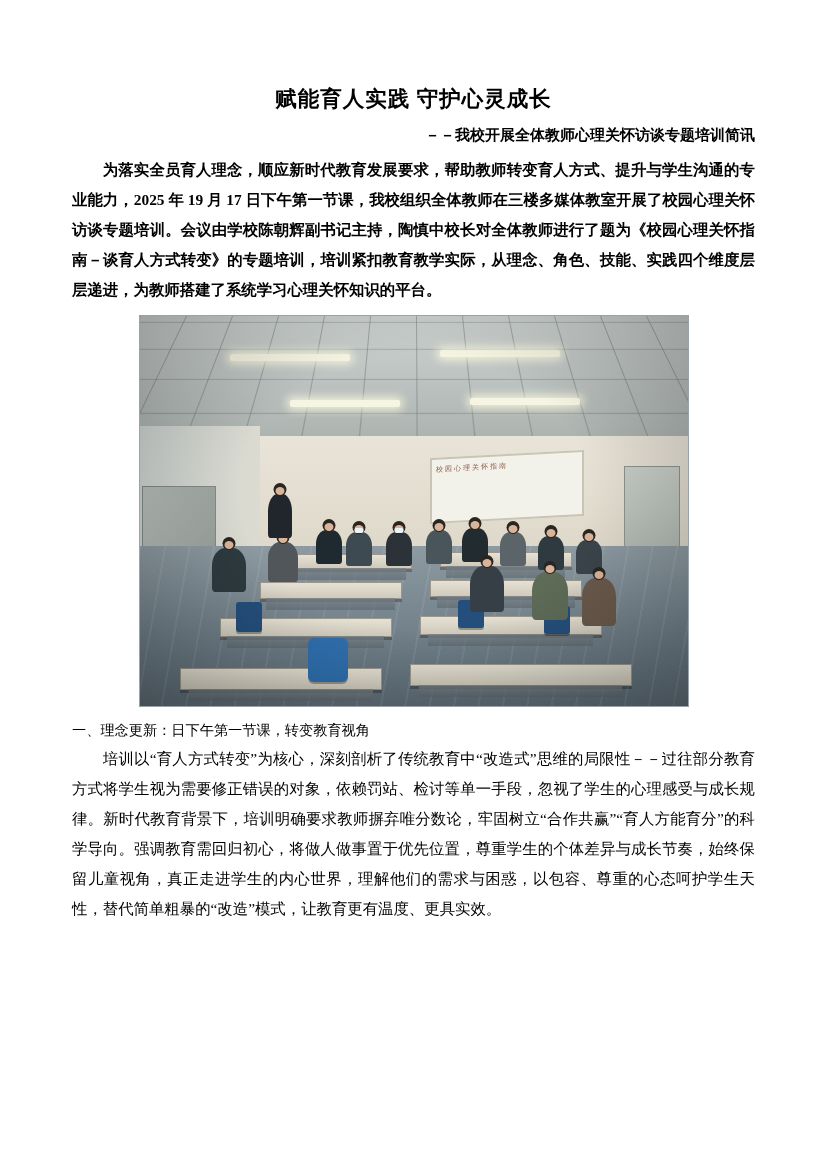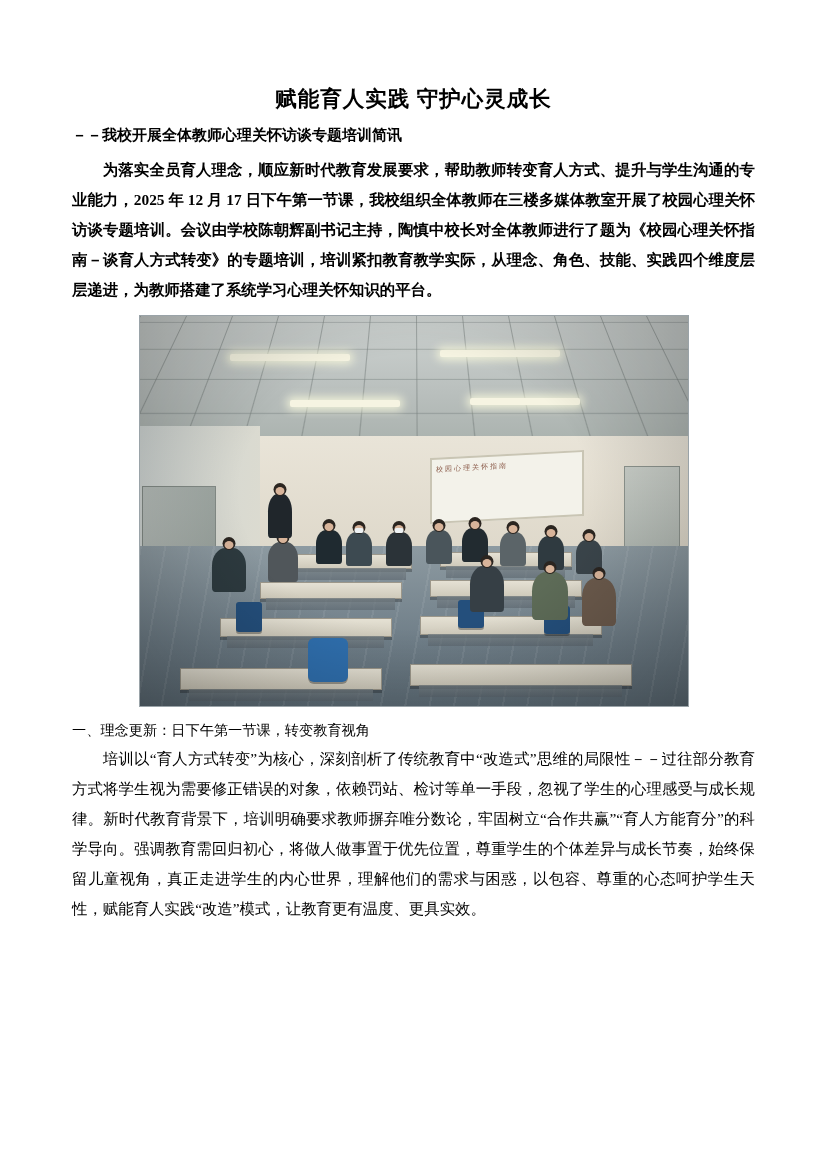--- a/index.html
+++ b/index.html
@@ -24,21 +24,21 @@
   }
   .doc-title {
     text-align: center;
     font-size: 21.5px;
     font-weight: bold;
     letter-spacing: 1px;
     margin: 8px 0 10px 0;
     line-height: 1.4;
   }
   .subtitle {
-    text-align: left;
+    text-align: right;
     font-size: 15px;
     font-weight: bold;
     margin: 0 0 8px 0;
     line-height: 1.5;
   }
   .body-par {
     font-size: 15.4px;
     line-height: 1.95;
     text-align: justify;
     text-justify: inter-ideograph;
@@ -165,21 +165,21 @@
 </style>
 </head>
 <body>
 
 <div class="page">
 
   <h1 class="doc-title">赋能育人实践 守护心灵成长</h1>
 
   <div class="subtitle">－－我校开展全体教师心理关怀访谈专题培训简讯</div>
 
-  <p class="body-par">为落实全员育人理念，顺应新时代教育发展要求，帮助教师转变育人方式、提升与学生沟通的专业能力，2025 年 12 月 17 日下午第一节课，我校组织全体教师在三楼多媒体教室开展了校园心理关怀访谈专题培训。会议由学校陈朝辉副书记主持，陶慎中校长对全体教师进行了题为《校园心理关怀指南－谈育人方式转变》的专题培训，培训紧扣教育教学实际，从理念、角色、技能、实践四个维度层层递进，为教师搭建了系统学习心理关怀知识的平台。</p>
+  <p class="body-par">为落实全员育人理念，顺应新时代教育发展要求，帮助教师转变育人方式、提升与学生沟通的专业能力，2025 年 19 月 17 日下午第一节课，我校组织全体教师在三楼多媒体教室开展了校园心理关怀访谈专题培训。会议由学校陈朝辉副书记主持，陶慎中校长对全体教师进行了题为《校园心理关怀指南－谈育人方式转变》的专题培训，培训紧扣教育教学实际，从理念、角色、技能、实践四个维度层层递进，为教师搭建了系统学习心理关怀知识的平台。</p>
 
   <div class="photo-wrap">
     <div class="photo">
 
       <div class="ceiling"></div>
       <div class="ceil-grid"></div>
 
       <div class="lamp" style="left:90px; top:38px; width:120px;"></div>
       <div class="lamp" style="left:300px; top:34px; width:120px;"></div>
       <div class="lamp" style="left:150px; top:84px; width:110px;"></div>
@@ -268,15 +268,15 @@
         <span class="head"></span>
           <span class="face"></span>
       </div>
 
       <div class="vignette"></div>
     </div>
   </div>
 
   <div class="section-head">一、理念更新：日下午第一节课，转变教育视角</div>
 
-  <p class="par-normal">培训以“育人方式转变”为核心，深刻剖析了传统教育中“改造式”思维的局限性－－过往部分教育方式将学生视为需要修正错误的对象，依赖罚站、检讨等单一手段，忽视了学生的心理感受与成长规律。新时代教育背景下，培训明确要求教师摒弃唯分数论，牢固树立“合作共赢”“育人方能育分”的科学导向。强调教育需回归初心，将做人做事置于优先位置，尊重学生的个体差异与成长节奏，始终保留儿童视角，真正走进学生的内心世界，理解他们的需求与困惑，以包容、尊重的心态呵护学生天性，赋能育人实践“改造”模式，让教育更有温度、更具实效。</p>
+  <p class="par-normal">培训以“育人方式转变”为核心，深刻剖析了传统教育中“改造式”思维的局限性－－过往部分教育方式将学生视为需要修正错误的对象，依赖罚站、检讨等单一手段，忽视了学生的心理感受与成长规律。新时代教育背景下，培训明确要求教师摒弃唯分数论，牢固树立“合作共赢”“育人方能育分”的科学导向。强调教育需回归初心，将做人做事置于优先位置，尊重学生的个体差异与成长节奏，始终保留儿童视角，真正走进学生的内心世界，理解他们的需求与困惑，以包容、尊重的心态呵护学生天性，替代简单粗暴的“改造”模式，让教育更有温度、更具实效。</p>
 
 </div>
 
 </body></html>

